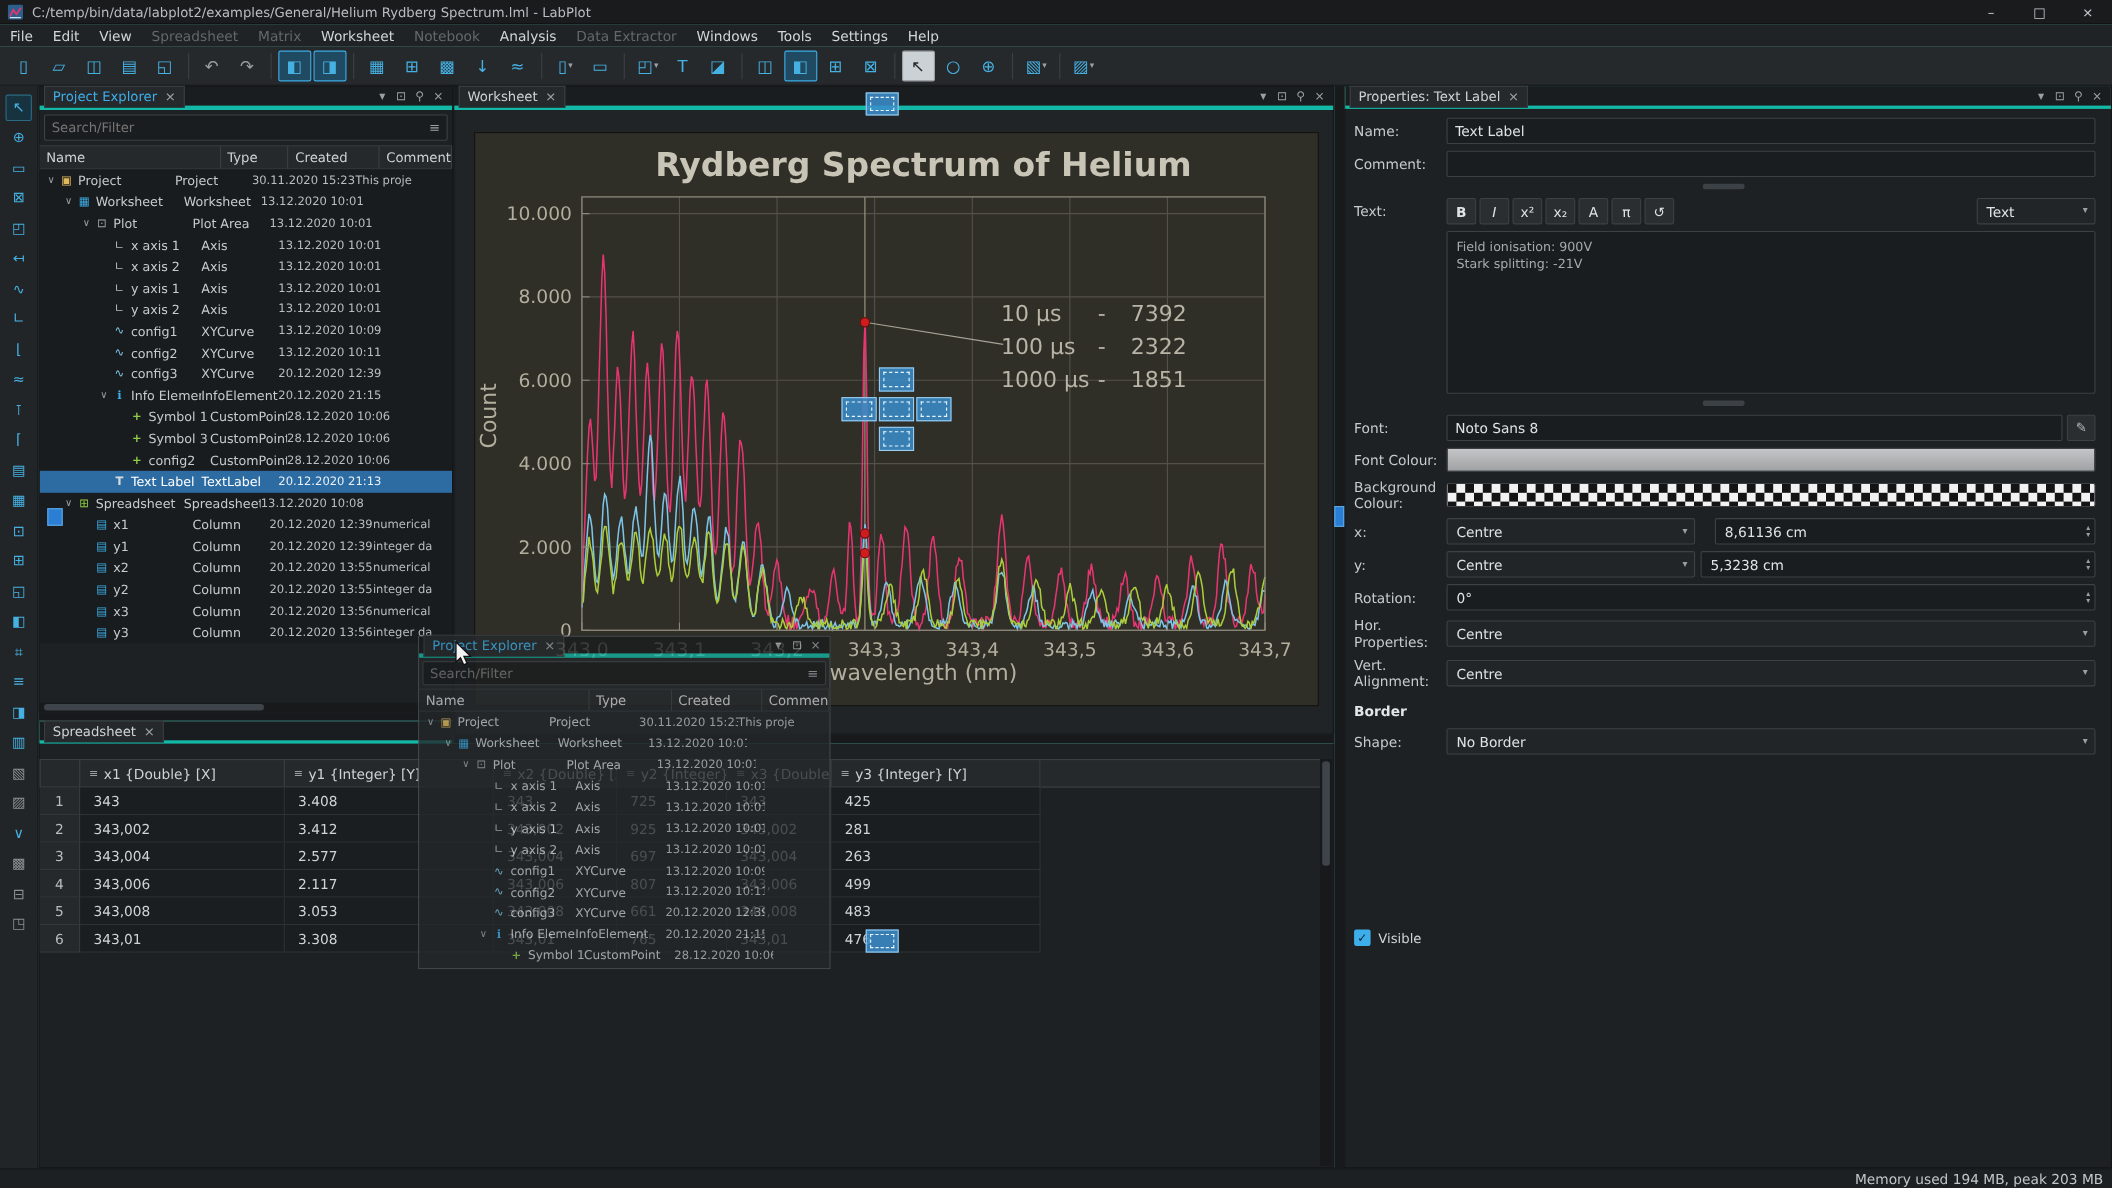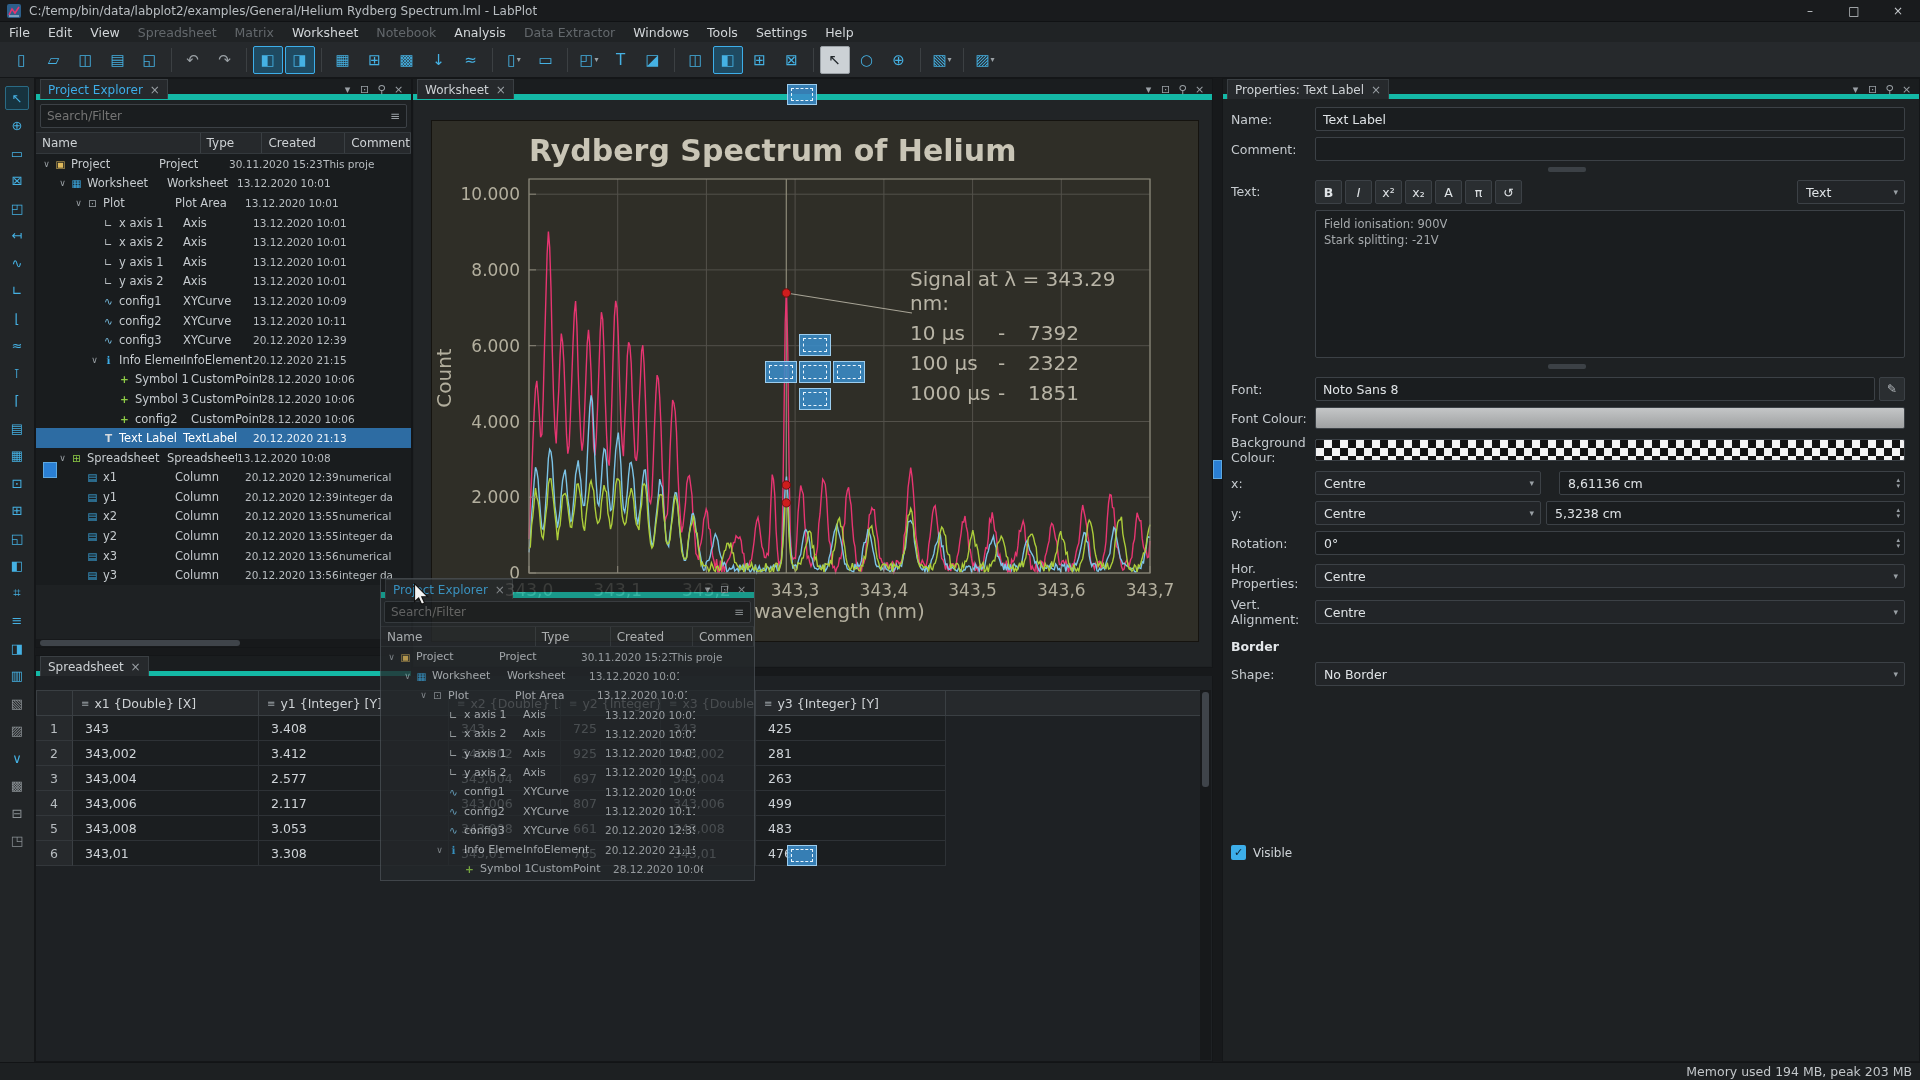--- a/index.html
+++ b/index.html
@@ -28,21 +28,21 @@
   .tb.pressed-light{background:#ccd1d5;color:#23282c;border-color:#9aa0a5}
   .tsep{width:1px;height:24px;background:#3c4043;margin:0 5px}
   
   #leftstrip{left:0;top:78px;width:35px;height:984px;background:#222527;border-right:1px solid #141618;
              display:flex;flex-direction:column;align-items:center;padding-top:8px}
   .ls{width:24px;height:24px;margin-bottom:3.5px;display:flex;align-items:center;justify-content:center;
       color:#45b1e3;font-size:13px;border-radius:2px}
   .ls.pressed{background:#17333f;border:1px solid #2a6b85}
   .ls.gray{color:#8a9094}
   
-  .dockstrip{height:21px;background:#1a1d1f;border-bottom:6px solid #14b8a6;display:flex;align-items:flex-start}
+  .dockstrip{height:21px;background:#1a1d1f;border-bottom:4px solid #14b8a6;display:flex;align-items:center}
   .dtab{height:20px;display:flex;align-items:center;padding:0 7px;background:#26292c;border:1px solid #3a3f43;
         border-bottom:none;font-size:12px;margin-left:4px;color:#ced2d5}
   .dtab.teal{color:#3daee9}
   .dtab .tclose{margin-left:7px;color:#9aa0a5;font-size:12px}
   .dticons{margin-left:auto;display:flex;align-items:center;height:20px;padding-right:4px;color:#9aa0a5}
   .dticons span{width:17px;text-align:center;font-size:11px}
   .panel{background:#1e2123;border:1px solid #141618}
   
   #pe{left:35px;top:78px;width:377px;height:570px}
   .search{margin:4px;height:24px;background:#1a1d1f;border:1px solid #3c4146;border-radius:2px;
@@ -70,21 +70,21 @@
   .tico[data-icon="plot"]{color:#9aa0a5}.tico[data-icon="axis"]{color:#b8bdc1}
   .tico[data-icon="curve"]{color:#7cc4e8}.tico[data-icon="info"]{color:#3daee9}
   .tico[data-icon="point"]{color:#8ecb46;font-weight:bold}.tico[data-icon="label"]{color:#d6dade;font-weight:bold}
   .tico[data-icon="spreadsheet"]{color:#8ecb46}.tico[data-icon="column"]{color:#3daee9}
   .hscroll{position:absolute;left:0;bottom:0;width:375px;height:8px;background:#17191b}
   .hscroll .thumb{position:absolute;left:4px;top:1px;width:200px;height:6px;background:#3f444a;border-radius:3px}
   
   #ws{left:412px;top:78px;width:801px;height:590px}
   #ws-content{position:absolute;left:1px;top:21px;right:1px;bottom:1px;background:#212426;overflow:hidden}
   #page{position:absolute;left:18px;top:21px;width:766px;height:520px;background:#2f2e27;box-shadow:0 0 0 1px #15130f}
-  #plot-title{position:absolute;left:97px;top:12px;width:621px;text-align:left;font-size:30px;font-weight:bold;color:#c9c5b6}
+  #plot-title{position:absolute;left:97px;top:12px;width:621px;text-align:center;font-size:30px;font-weight:bold;color:#c9c5b6}
   #ylabel{position:absolute;left:-88px;top:245px;width:200px;text-align:center;font-size:20px;color:#b3af9e;
           transform:rotate(-90deg)}
   #xlabel{position:absolute;left:97px;top:478px;width:621px;text-align:center;font-size:20px;color:#b3af9e}
   #plot-svg{position:absolute;left:0;top:0}
   #plot-svg text{font-family:"DejaVu Sans",sans-serif}
   #plot-svg .grid{stroke:#53514a;stroke-width:1}
   #plot-svg .tick{stroke:#8a8779;stroke-width:1}
   #plot-svg .xlab{fill:#b3af9e;font-size:17px;text-anchor:middle}
   #plot-svg .ylab{fill:#b3af9e;font-size:17px;text-anchor:end}
   #annot{position:absolute;left:478px;top:146px;width:250px;color:#b8b4a6;font-size:20px}
@@ -647,21 +647,20 @@
             <text class="ylab" x="88" y="306.5">4.000</text>
             <line class="tick" x1="97" y1="224.7" x2="104" y2="224.7"></line>
             <text class="ylab" x="88" y="230.7">6.000</text>
             <line class="tick" x1="97" y1="148.9" x2="104" y2="148.9"></line>
             <text class="ylab" x="88" y="154.9">8.000</text>
             <line class="tick" x1="97" y1="73.2" x2="104" y2="73.2"></line>
             <text class="ylab" x="88" y="79.2">10.000</text>
             <rect x="97" y="58" width="621" height="394" fill="none" stroke="#8a8779" stroke-width="1.2"></rect>
           </svg>
         <div id="annot">
-          <div>Signal at λ = 343.29 nm:</div>
           <div>
 
               <div class="arow">
                 <span class="al">10 µs</span>
                 <span class="as">-</span>
                 <span class="av">7392</span>
               </div>
 
               <div class="arow">
                 <span class="al">100 µs</span>

